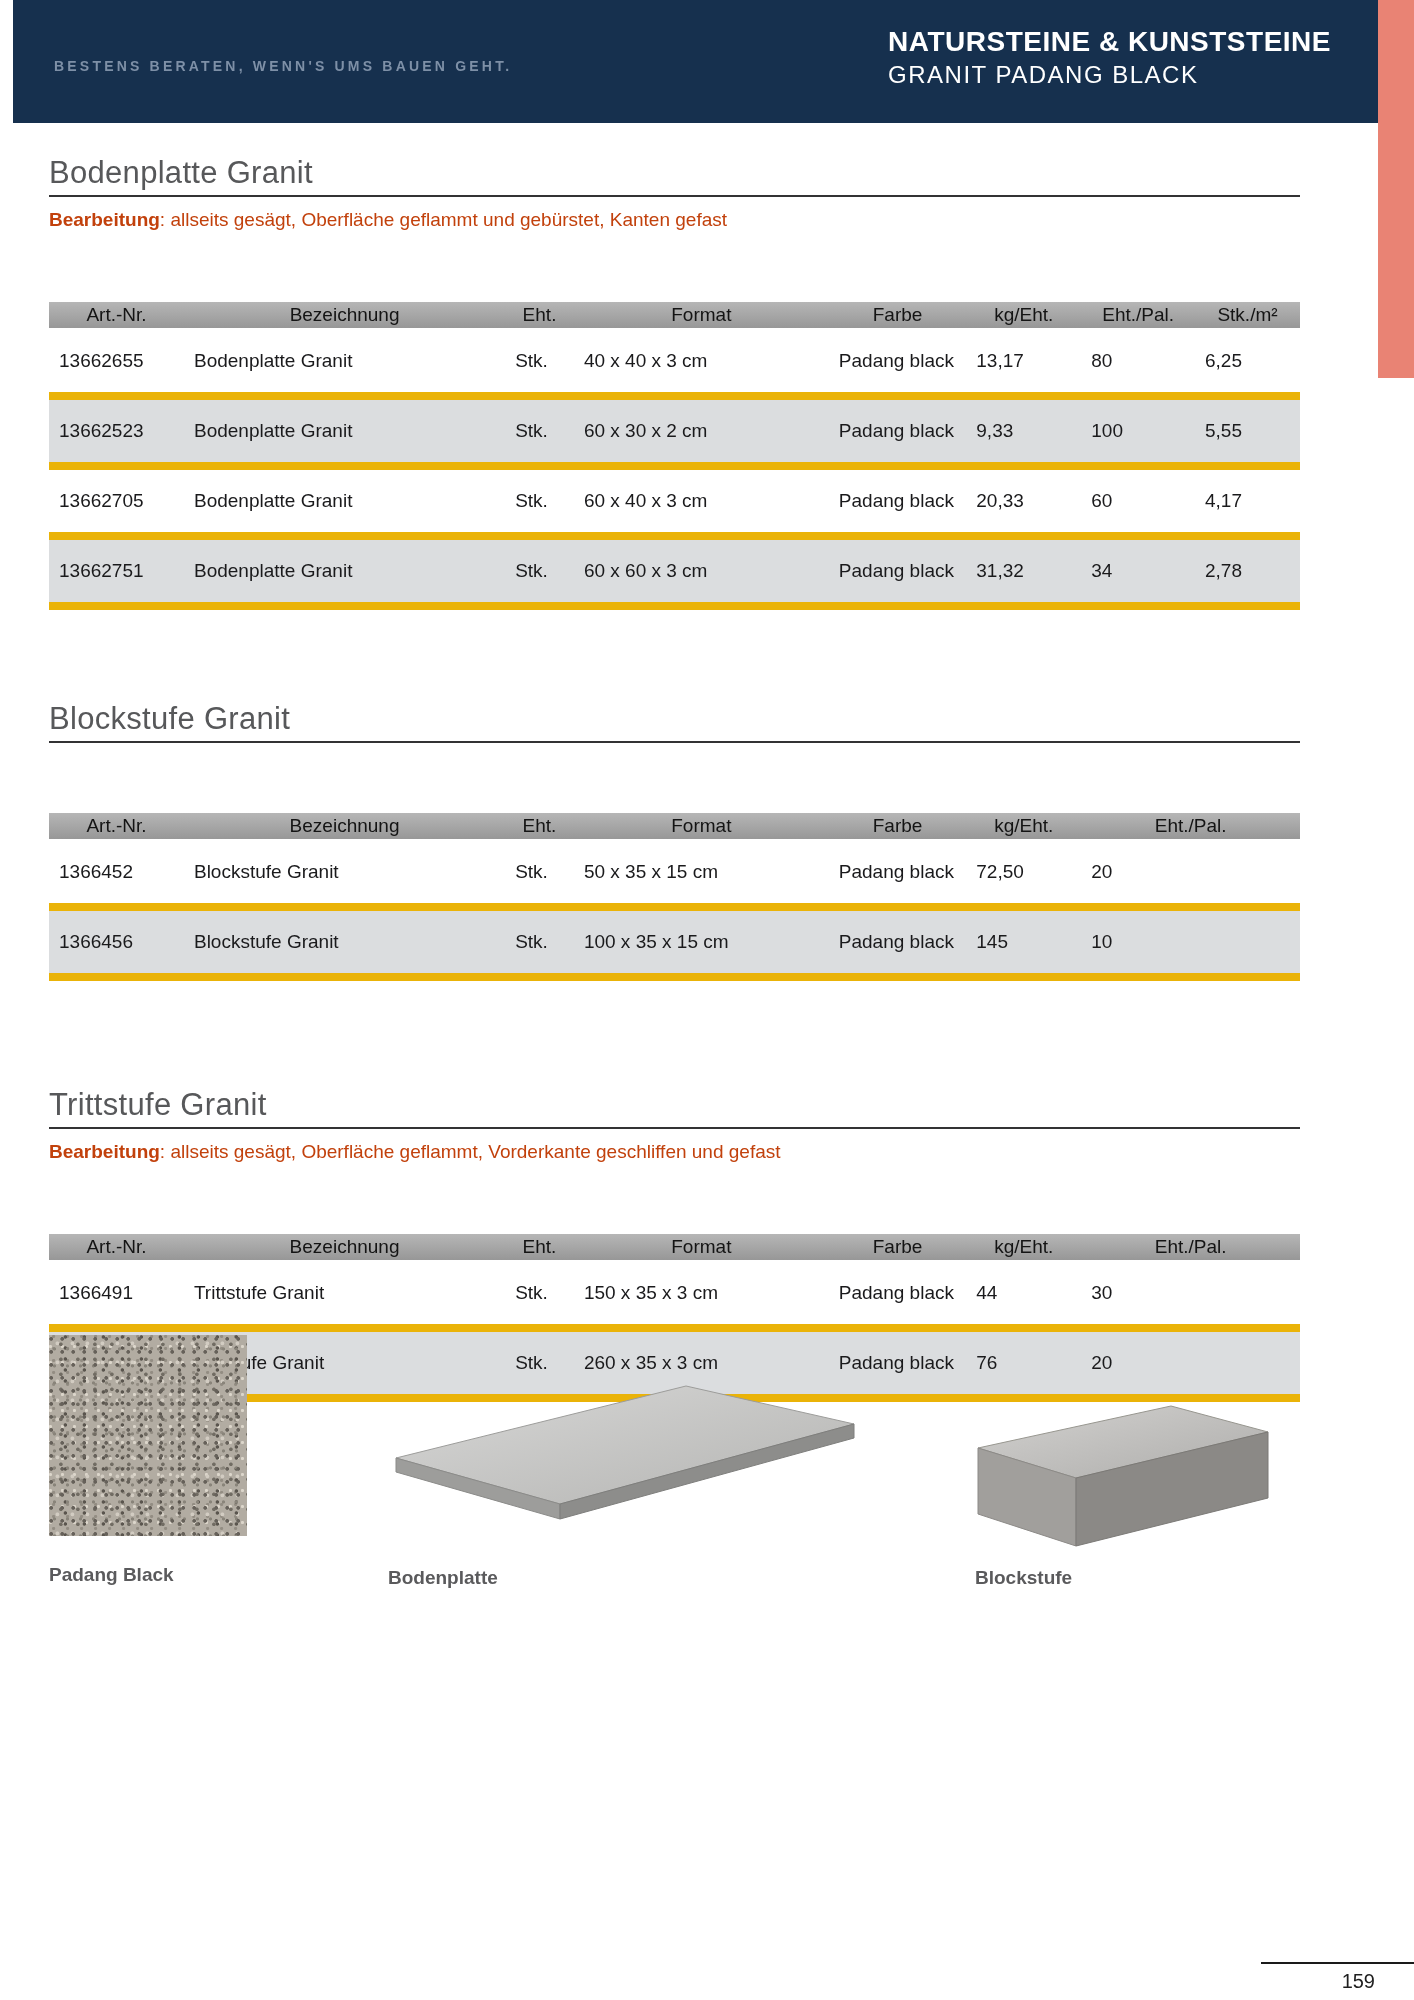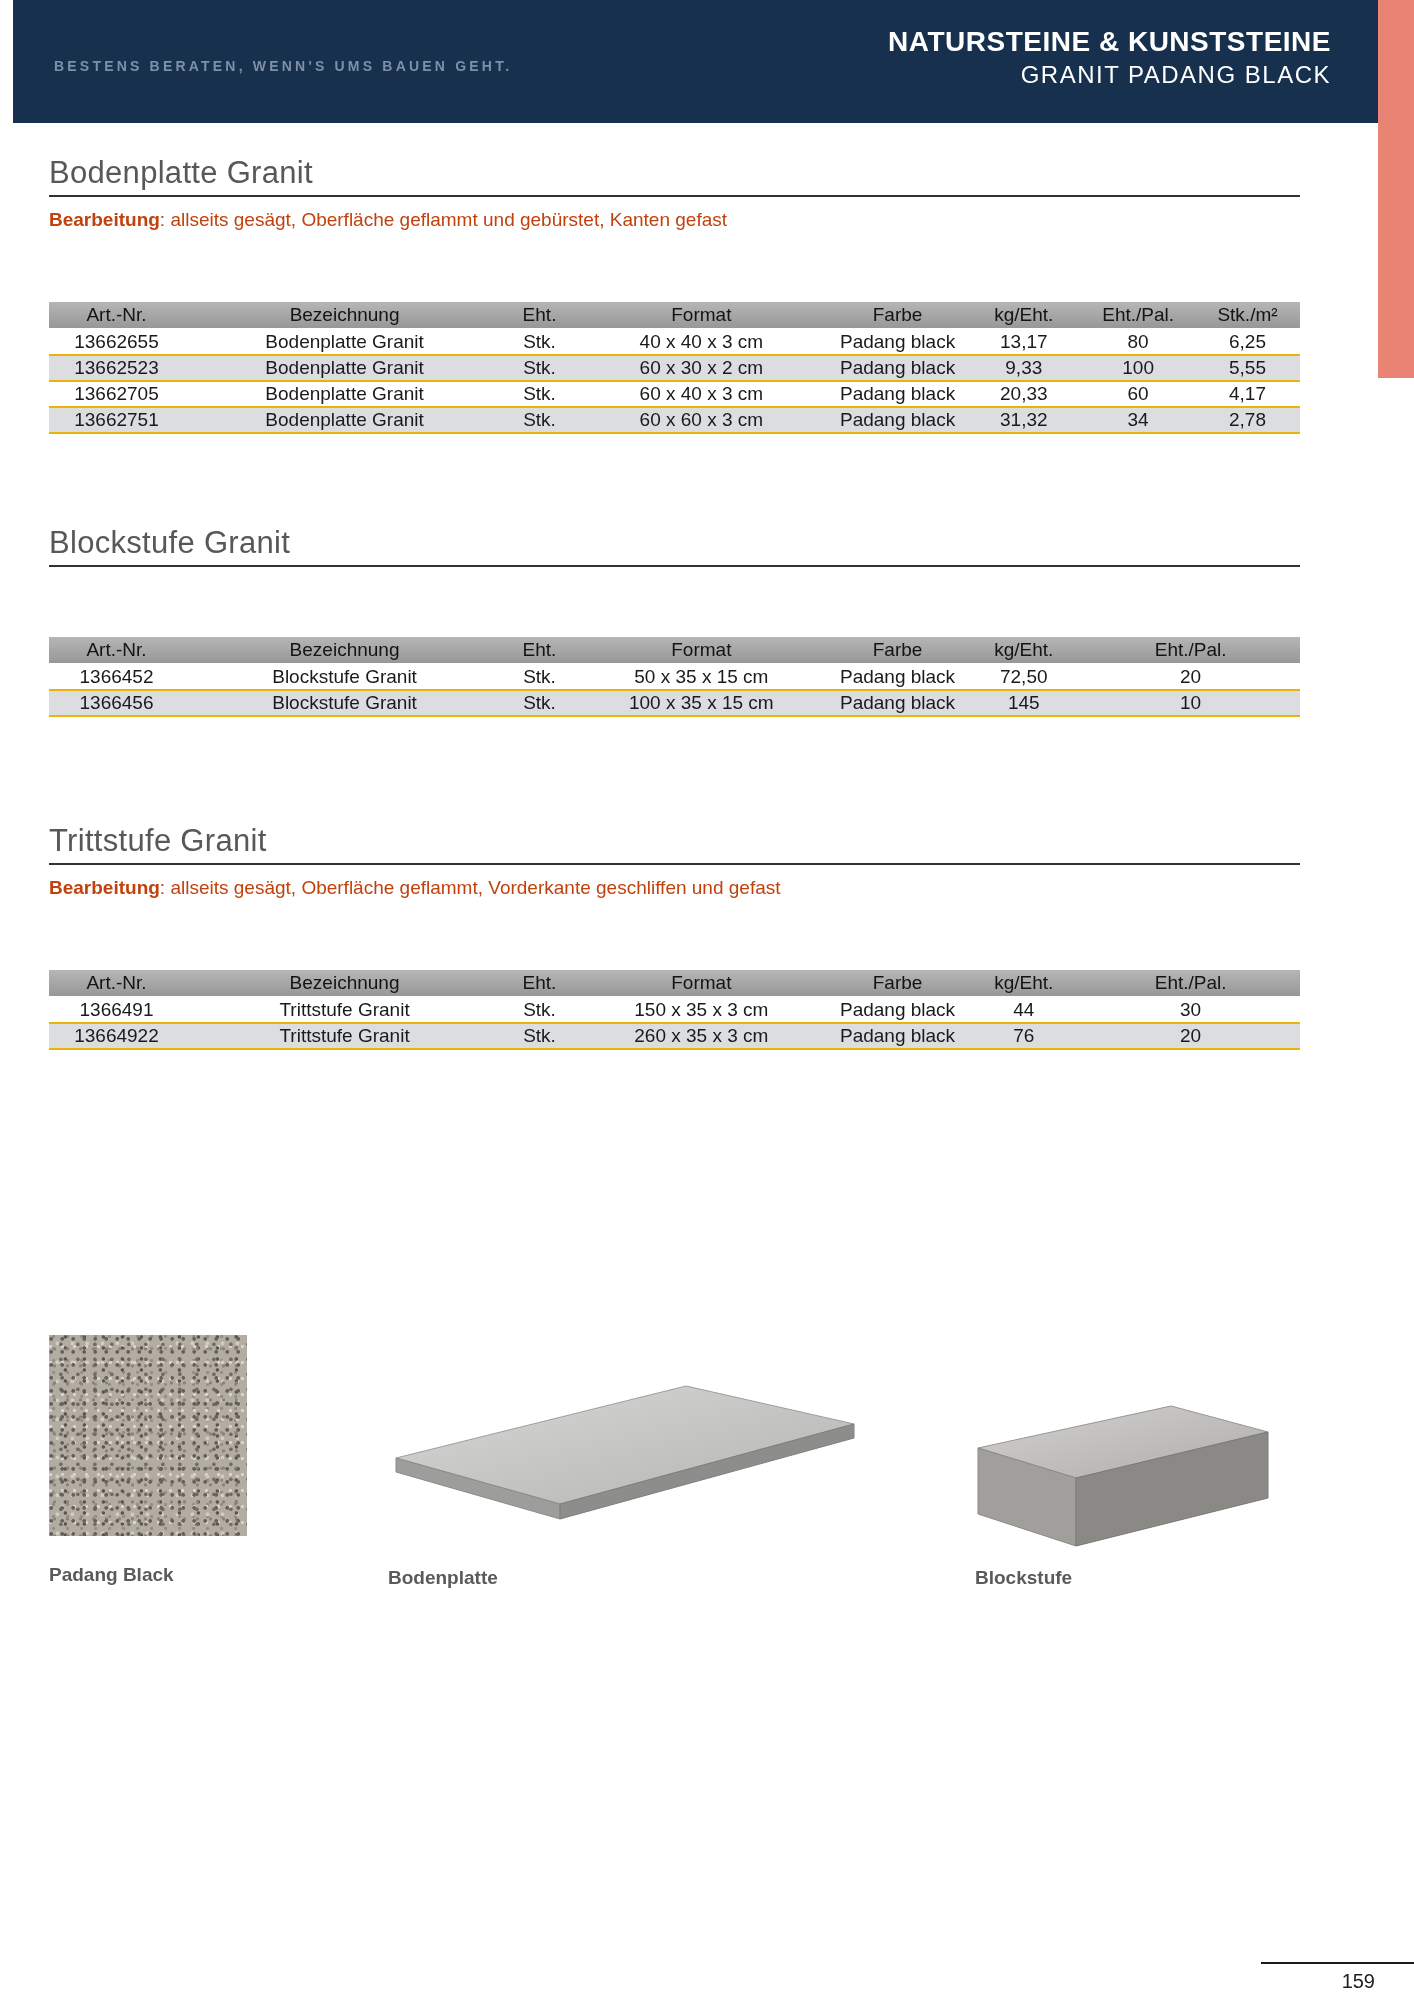--- a/index.html
+++ b/index.html
@@ -26,21 +26,20 @@
     left: 41px; top: 58px;
     font-size: 14px;
     font-weight: bold;
     letter-spacing: 3.2px;
     color: #7e90a7;
     white-space: nowrap;
   }
   .header-titles {
     position: absolute;
     right: 47px; top: 26px;
-    text-align: right;
     color: #ffffff;
   }
   .title1 { font-size: 28px; font-weight: bold; letter-spacing: 0.5px; }
   .title2 { font-size: 24px; font-weight: 400; letter-spacing: 1.5px; margin-top: 3px; }
 
   .salmon-stripe {
     position: absolute;
     right: 0; top: 0;
     width: 36px; height: 378px;
     background: #e98374;
@@ -87,25 +86,24 @@
     background: linear-gradient(180deg, #b6b6b6, #979797);
     color: #141414;
     font-weight: 400;
     text-align: center;
     padding: 2px 10px;
     border-bottom: 2px solid #ffffff;
     white-space: nowrap;
     overflow: hidden;
   }
   table.data-table tbody td {
-    padding: 1px 10px;
-    border-bottom: 2px solid #eab308;
+    padding: 20px 10px;
+    border-bottom: 8px solid #eab308;
     white-space: nowrap;
     overflow: hidden;
-    text-align: center;
   }
   table.data-table tbody tr:nth-child(even) { background: #dbddDF; }
 
   
   .figures { position: absolute; left: 0; top: 0; width: 100%; height: 100%; pointer-events: none; }
 
   .granite-swatch {
     position: absolute;
     left: 49px; top: 1335px;
     width: 198px; height: 201px;

